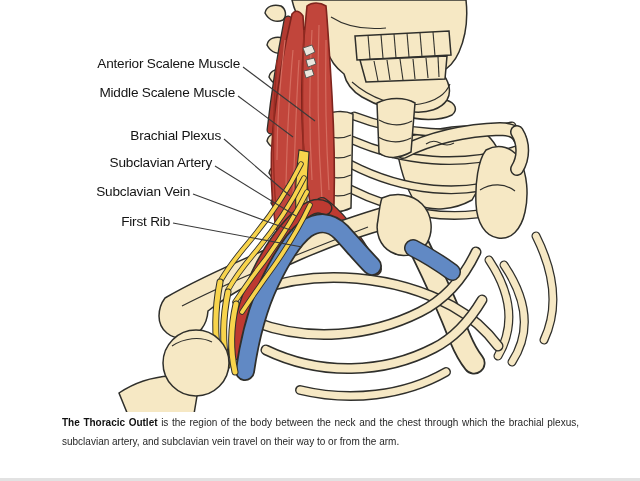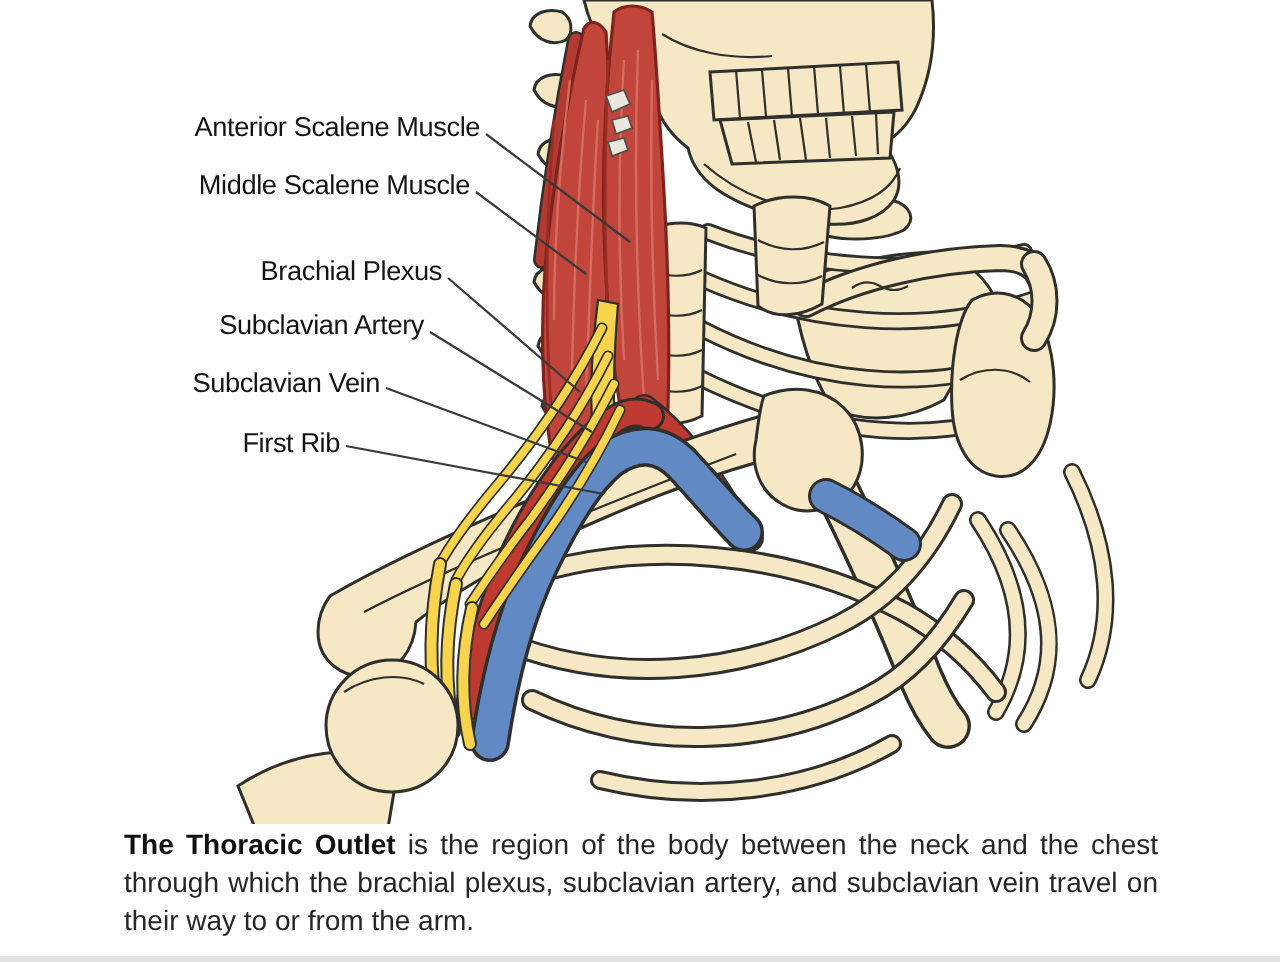--- a/index.html
+++ b/index.html
@@ -15,21 +15,21 @@
   .muscle{fill:#C1453B;stroke:#7E241D;stroke-width:1.6;}
   .streak{fill:none;stroke:#D46C5F;stroke-width:1.2;}
   .shade{fill:none;stroke:#9A2D23;stroke-width:1.4;}
   .tendon{fill:#EAE6DD;stroke:#50504C;stroke-width:0.9;}
   .nervefill{fill:#F8D44C;stroke:#2F2F2B;stroke-width:1.1;}
   .dk{fill:none;stroke:#2F2F2B;stroke-linecap:round;}
   .artery{fill:none;stroke:#BE3A31;stroke-linecap:round;}
   .vein{fill:none;stroke:#6189C4;stroke-linecap:round;}
   .nerve{fill:none;stroke:#F8D44C;stroke-linecap:round;}
   #caption{position:absolute;left:62px;top:413px;width:517px;
-           font-size:14px;line-height:19px;color:#262626;
+           font-size:10px;line-height:19px;color:#262626;
            text-align:justify;}
   #caption b{color:#111;}
   #bottom-edge{position:absolute;left:0;bottom:0;width:640px;height:3px;
                background:#e2e2e2;}
 </style>
 </head>
 <body>
 
 <svg id="canvas" width="640" height="412" viewBox="0 0 640 412">
 

